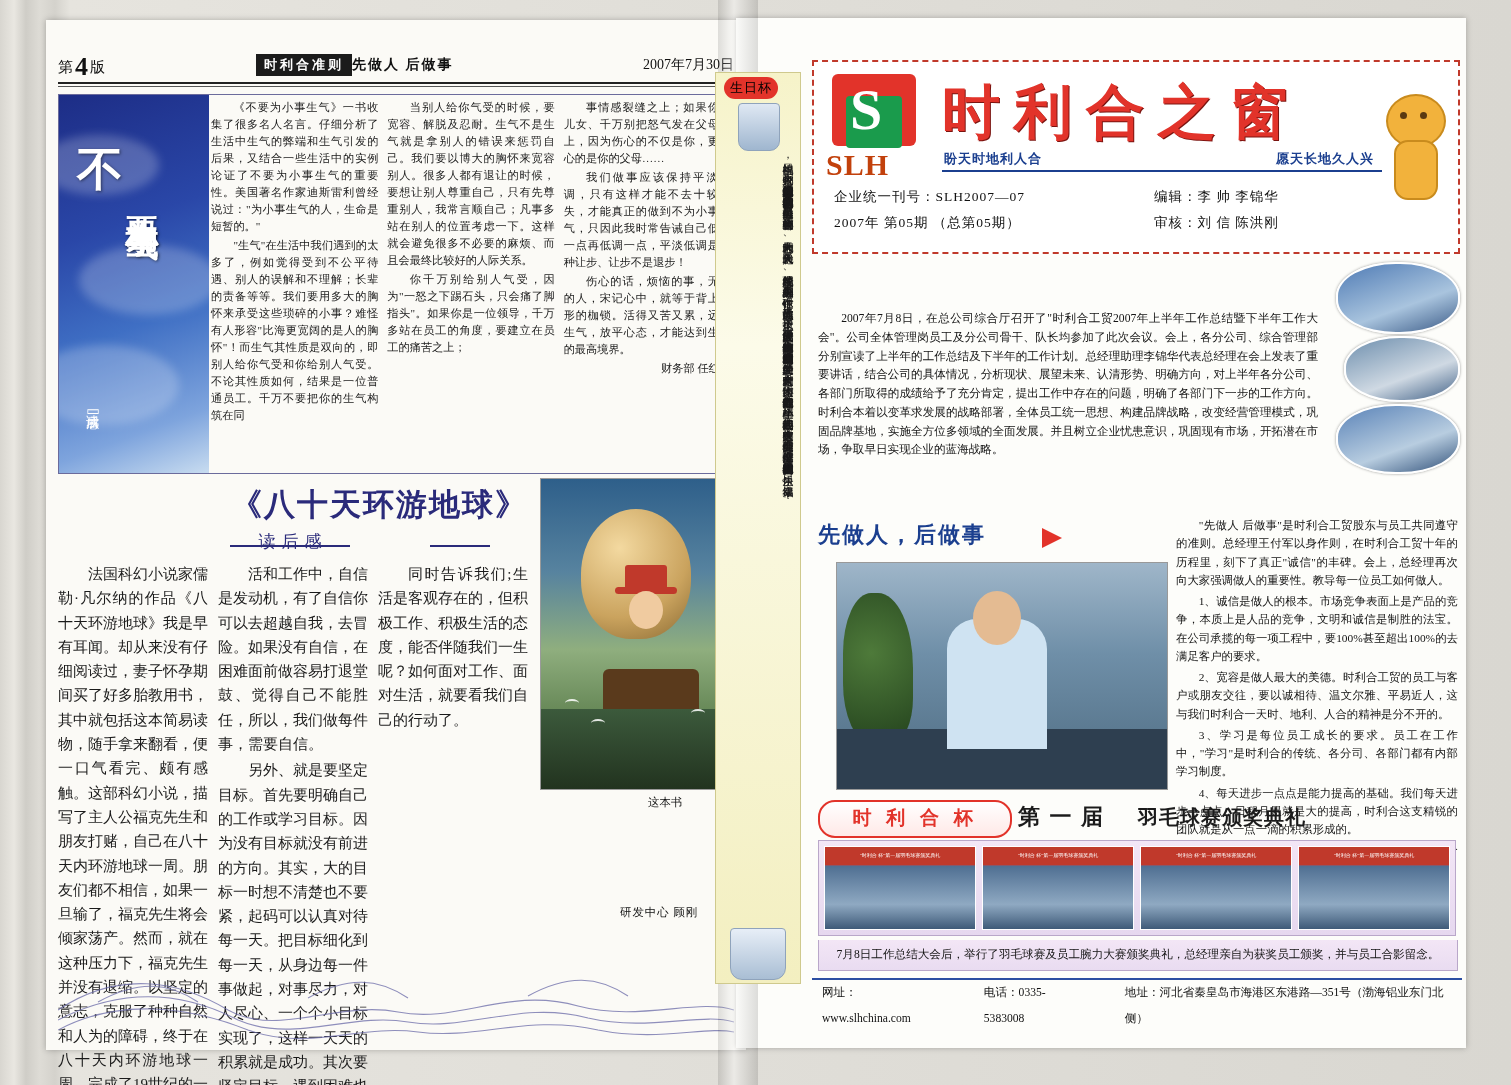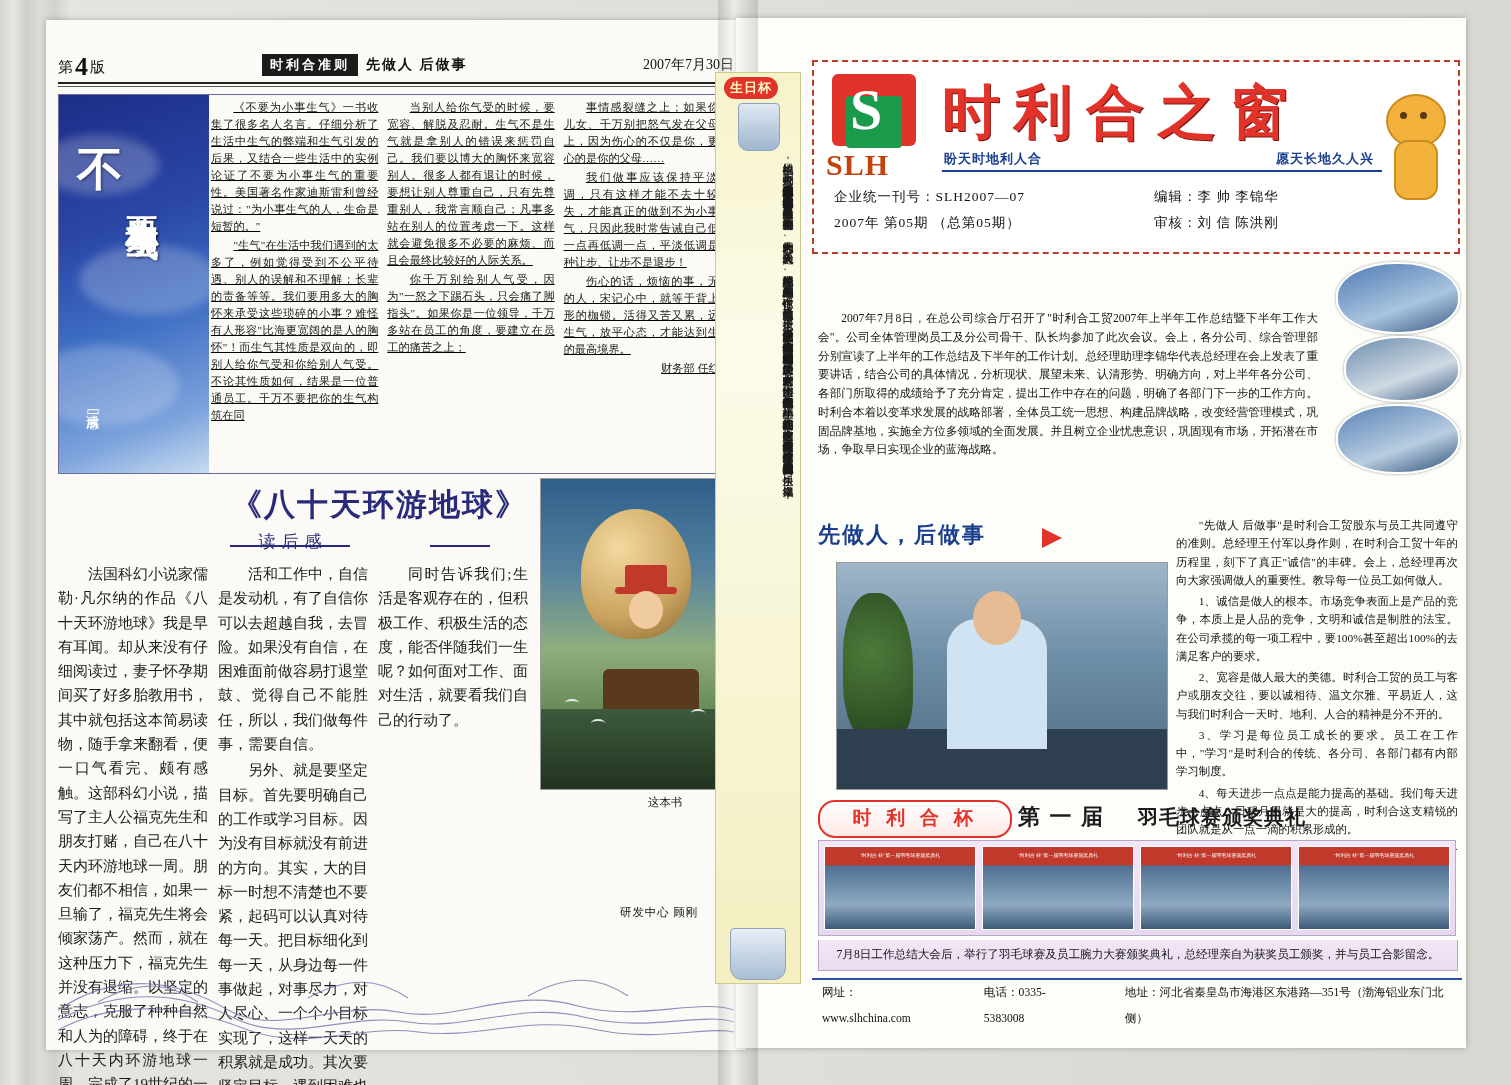--- a/index.html
+++ b/index.html
@@ -28,21 +28,21 @@
   }
   .fold{
     position:absolute;left:718px;top:0;width:40px;height:1085px;
     background:linear-gradient(90deg,rgba(0,0,0,.18),rgba(255,255,255,.55) 40%,rgba(0,0,0,.20));
     opacity:.65;
   }
   
   .p4-head{position:absolute;left:58px;top:52px;width:676px;height:30px;}
   .p4-num-wrap{position:absolute;left:0;top:0;font-size:15px;color:#111;}
   .p4-num{font-size:26px;font-weight:bold;color:#111;vertical-align:-3px;margin:0 2px;}
-  .p4-motto{position:absolute;left:204px;top:2px;display:flex;align-items:center;gap:8px;}
+  .p4-motto{position:absolute;left:198px;top:2px;display:flex;align-items:center;}
   .p4-motto .blk{background:#1b1b1b;color:#fff;font-size:13px;padding:2px 8px;letter-spacing:3px;font-weight:bold;}
   .p4-motto .txt{font-size:14px;font-weight:bold;color:#111;letter-spacing:2px;}
   .p4-date{position:absolute;right:0;top:4px;font-size:14px;color:#111;}
   .p4-rule{position:absolute;left:58px;top:82px;width:676px;height:2px;background:#222;}
   .p4-rule2{position:absolute;left:58px;top:86px;width:676px;height:1px;background:#555;}
 
   
   .art1{position:absolute;left:58px;top:94px;width:676px;height:378px;border:1px solid #6b6b9c;}
   .art1-title{
     position:absolute;left:0;top:0;width:150px;height:100%;
@@ -55,21 +55,21 @@
     text-shadow:1px 1px 3px rgba(0,0,0,.5);
     writing-mode:vertical-rl;text-orientation:upright;
     letter-spacing:2px;
   }
   .vt-big{left:10px;top:18px;font-size:46px;}
   .vt-rest{left:60px;top:96px;font-size:33px;}
   .vt-note{
     position:absolute;left:24px;top:308px;font-size:13px;color:#fff;
     writing-mode:vertical-rl;text-orientation:upright;letter-spacing:1px;
   }
-  .art1-cols{position:absolute;left:152px;top:4px;right:4px;bottom:4px;display:flex;gap:9px;text-decoration:underline;}
+  .art1-cols{position:absolute;left:152px;top:4px;right:4px;bottom:4px;display:flex;gap:9px;}
   .ccol{flex:1;font-size:11.2px;line-height:1.52;color:#1a1a1a;text-align:justify;
         writing-mode:horizontal-tb;}
   .ccol p{margin:0 0 2px 0;text-indent:2em;}
   .sign{text-align:right;margin-top:4px;}
 
   
   .art2-title{
     position:absolute;left:58px;top:484px;width:470px;text-align:right;
     font-size:31px;font-weight:bold;color:#2a2a7a;letter-spacing:2px;
     font-family:"Liberation Serif",serif;
@@ -99,22 +99,22 @@
   .art2-sign{position:absolute;left:620px;top:905px;font-size:11.4px;color:#111;letter-spacing:1px;}
   .waves{position:absolute;left:58px;top:940px;width:676px;height:100px;opacity:.75;}
 
   
   .strip{
     position:absolute;left:715px;top:72px;width:84px;height:910px;
     background:linear-gradient(180deg,#f6f3c9,#fcfbe9 30%,#f3efc0);
     border:1px solid #cfc98d;
   }
   .strip-badge{
-    position:absolute;left:8px;top:4px;width:54px;height:22px;background:#e2332a;color:#fef9c3;
-    font-size:13px;font-weight:bold;text-align:center;line-height:22px;letter-spacing:1px;border-radius:11px;
+    position:absolute;left:8px;top:4px;width:54px;height:22px;background:#e2332a;color:#000000;
+    font-size:13px;font-weight:normal;text-align:center;line-height:22px;letter-spacing:1px;border-radius:11px;
   }
   .cup{position:absolute;left:22px;top:30px;width:40px;height:46px;background:linear-gradient(180deg,#dfe8f3,#9fb6cf);
        border-radius:4px 4px 10px 10px;border:1px solid #8fa3bb;}
   .cup2{position:absolute;left:14px;top:855px;width:54px;height:50px;background:linear-gradient(180deg,#e7eef7,#a9bed4);
        border-radius:4px 4px 12px 12px;border:1px solid #8fa3bb;}
   .strip-text{
     position:absolute;left:4px;top:82px;width:76px;height:760px;
     writing-mode:vertical-rl;text-orientation:upright;
     font-size:11px;line-height:1.5;color:#1a1a1a;letter-spacing:0px;
   }

